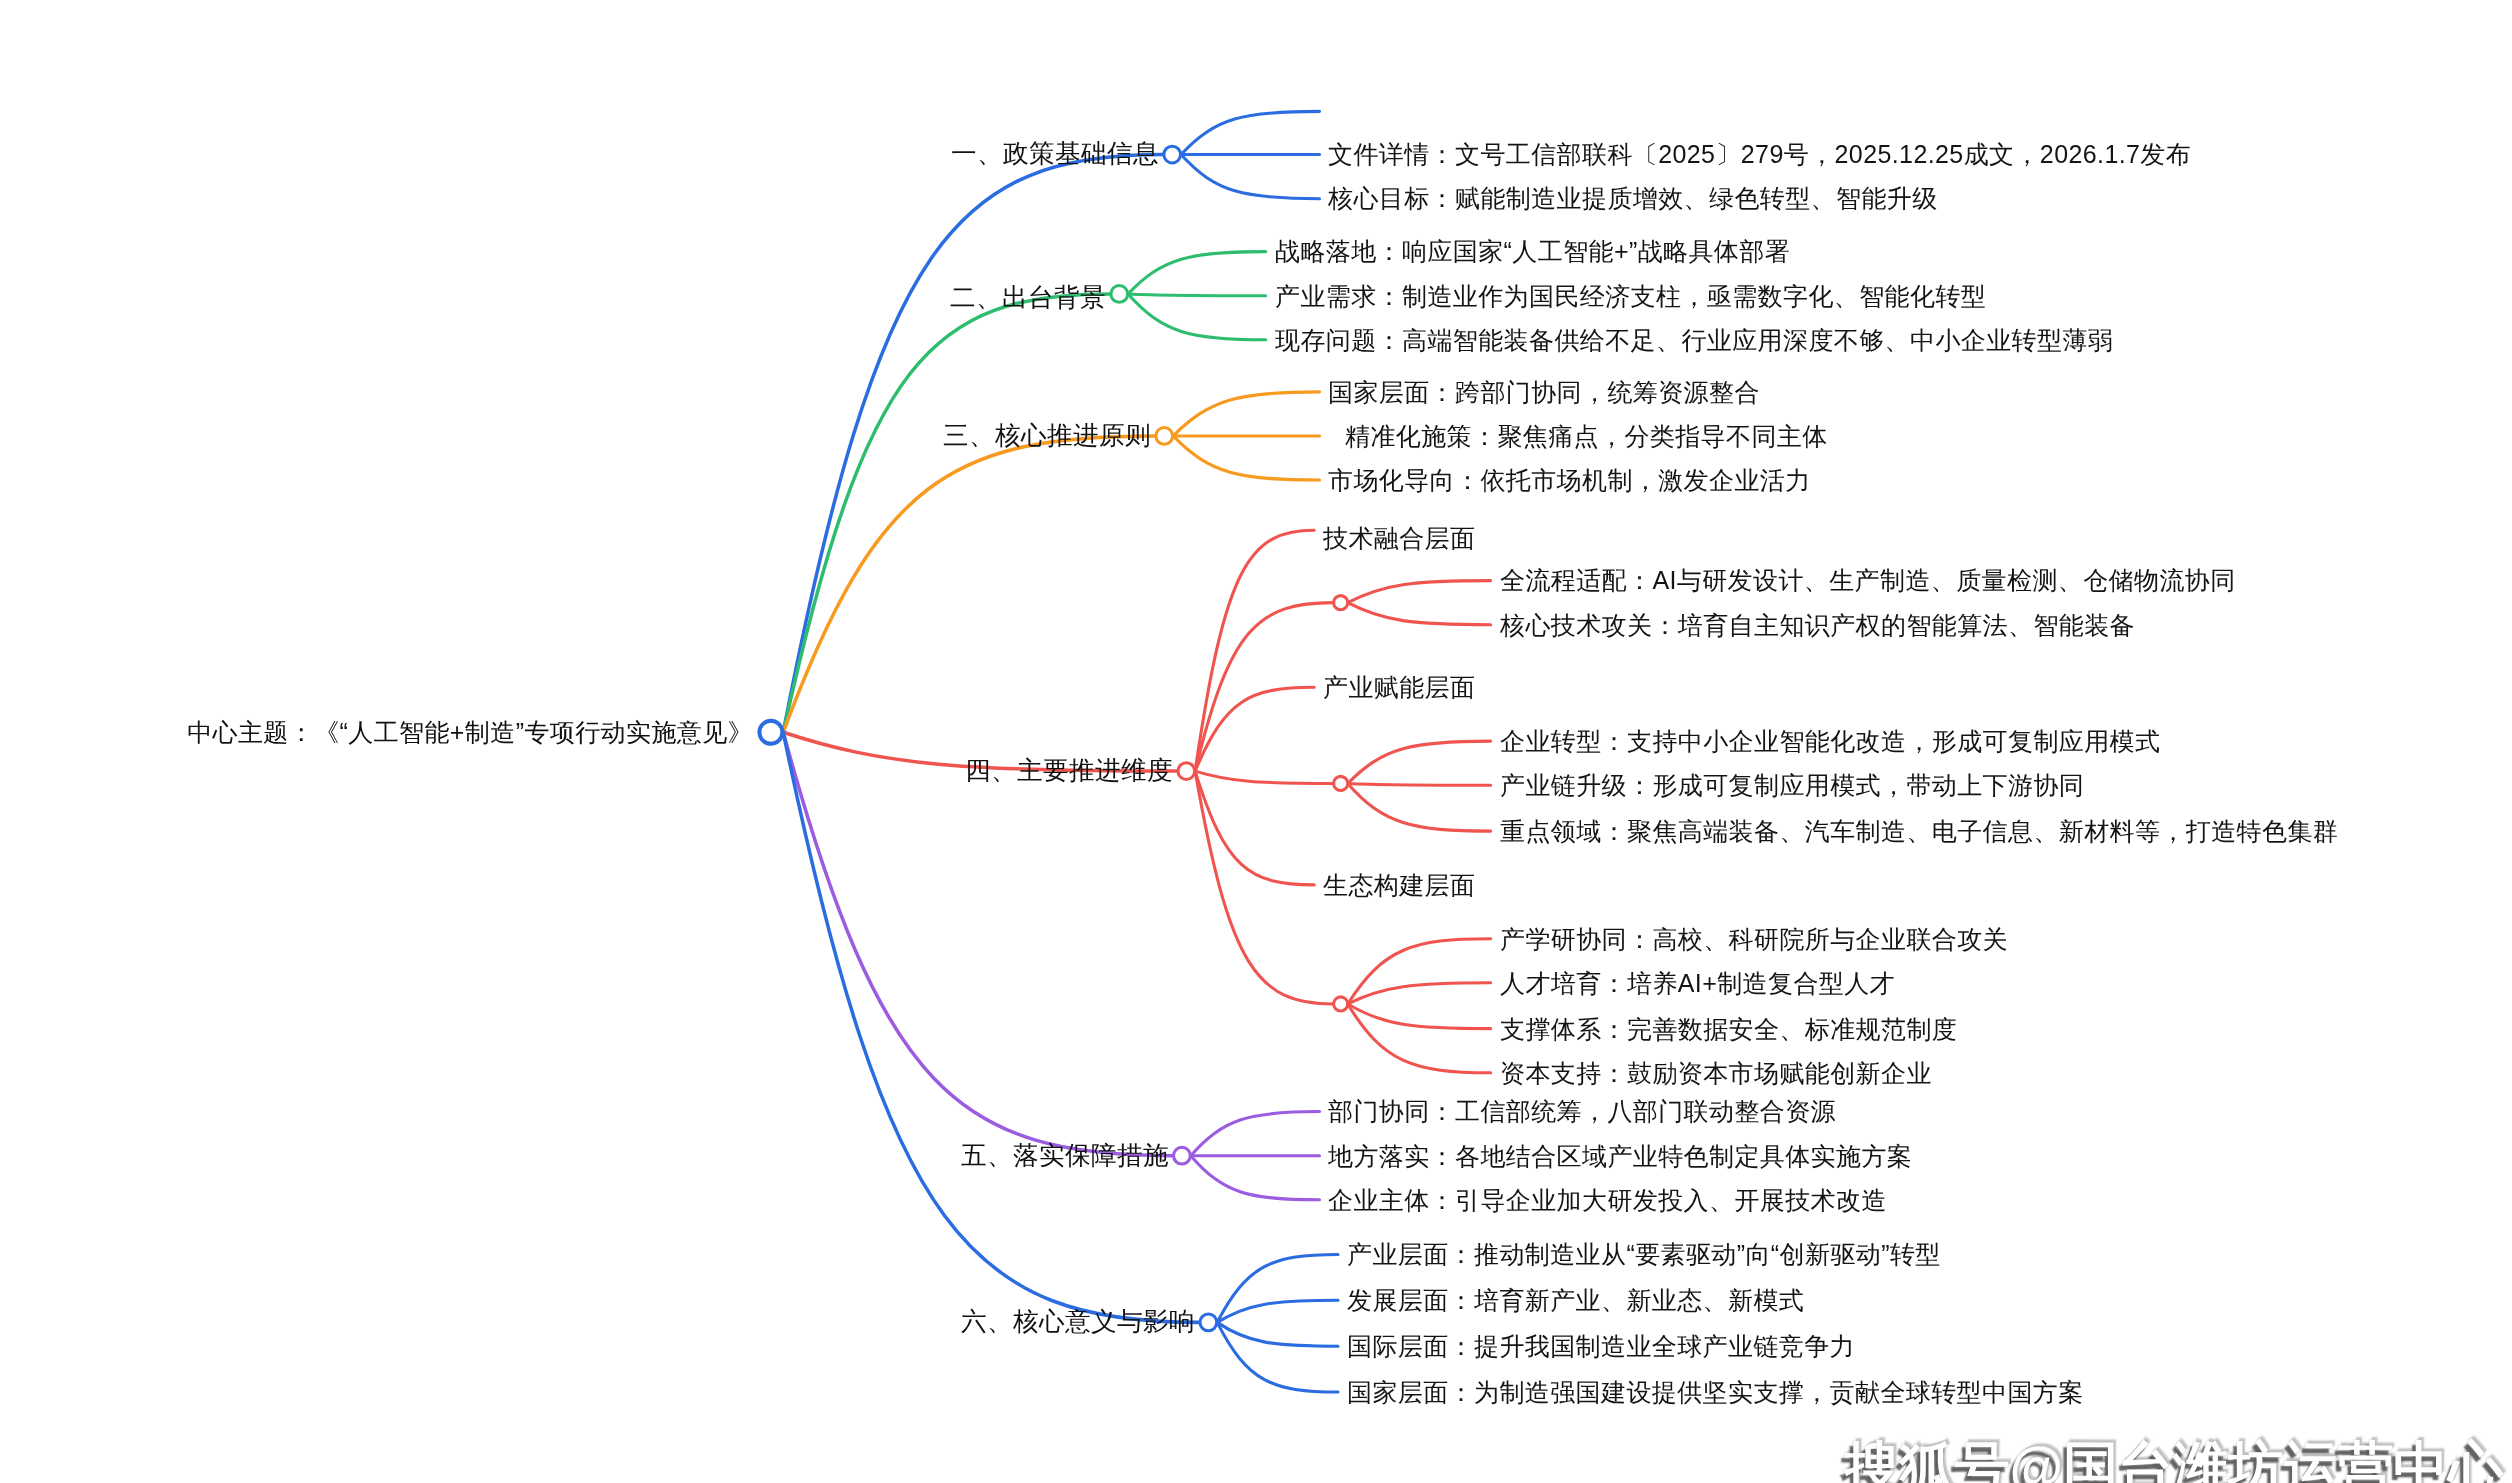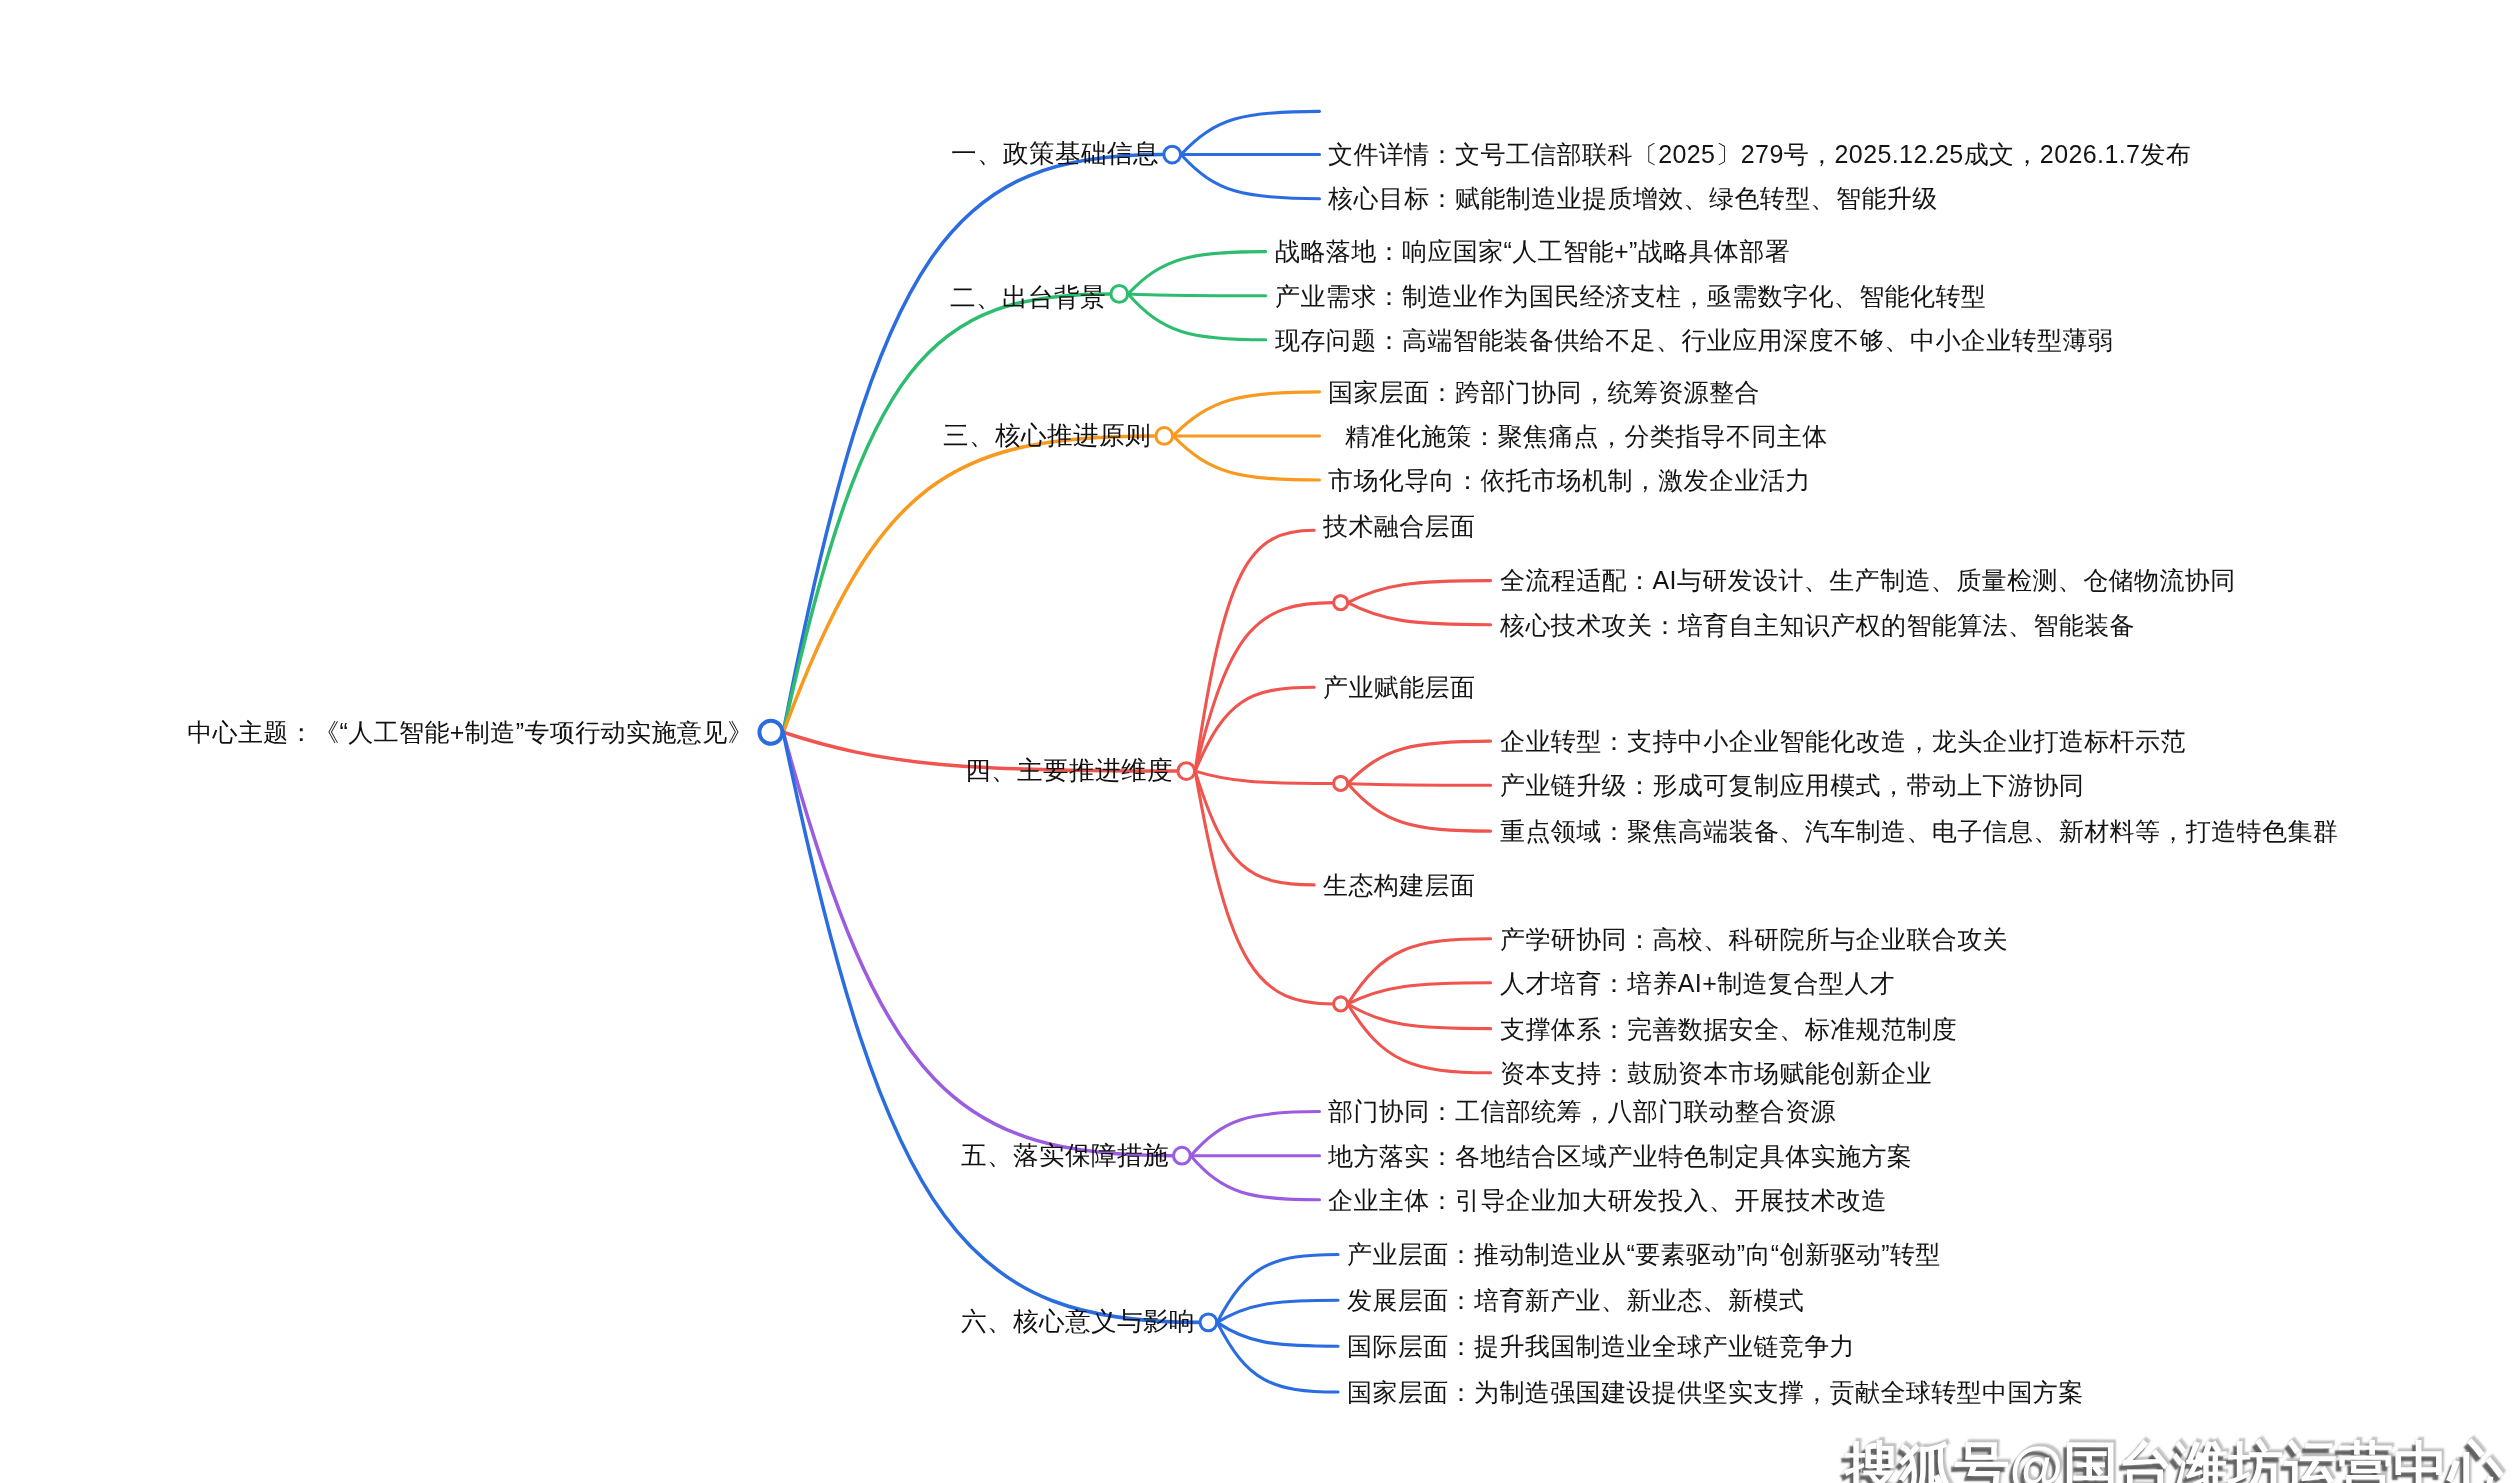--- a/index.html
+++ b/index.html
@@ -98,25 +98,25 @@
   <div class="lbl" style="left:1275px;top:251px;">战略落地：响应国家“人工智能+”战略具体部署</div>
   <div class="lbl" style="left:1275px;top:296px;">产业需求：制造业作为国民经济支柱，亟需数字化、智能化转型</div>
   <div class="lbl" style="left:1275px;top:340px;">现存问题：高端智能装备供给不足、行业应用深度不够、中小企业转型薄弱</div>
 
   <div class="lbl lbl-l1 ralign" style="right:1361px;top:436px;">三、核心推进原则</div>
   <div class="lbl" style="left:1328px;top:392px;">国家层面：跨部门协同，统筹资源整合</div>
   <div class="lbl" style="left:1328px;top:436px;margin-left:17px;">精准化施策：聚焦痛点，分类指导不同主体</div>
   <div class="lbl" style="left:1328px;top:480px;">市场化导向：依托市场机制，激发企业活力</div>
 
   <div class="lbl lbl-l1 ralign" style="right:1339px;top:771px;">四、主要推进维度</div>
-  <div class="lbl" style="left:1323px;top:526px;">技术融合层面</div>
+  <div class="lbl" style="left:1323px;top:538px;">技术融合层面</div>
   <div class="lbl" style="left:1500px;top:580px;">全流程适配：AI与研发设计、生产制造、质量检测、仓储物流协同</div>
   <div class="lbl" style="left:1500px;top:625px;">核心技术攻关：培育自主知识产权的智能算法、智能装备</div>
   <div class="lbl" style="left:1323px;top:687px;">产业赋能层面</div>
-  <div class="lbl" style="left:1500px;top:741px;">企业转型：支持中小企业智能化改造，龙头企业打造标杆示范</div>
+  <div class="lbl" style="left:1500px;top:741px;">企业转型：支持中小企业智能化改造，形成可复制应用模式</div>
   <div class="lbl" style="left:1500px;top:785px;">产业链升级：形成可复制应用模式，带动上下游协同</div>
   <div class="lbl" style="left:1500px;top:831px;">重点领域：聚焦高端装备、汽车制造、电子信息、新材料等，打造特色集群</div>
   <div class="lbl" style="left:1323px;top:885px;">生态构建层面</div>
   <div class="lbl" style="left:1500px;top:939px;">产学研协同：高校、科研院所与企业联合攻关</div>
   <div class="lbl" style="left:1500px;top:983px;">人才培育：培养AI+制造复合型人才</div>
   <div class="lbl" style="left:1500px;top:1029px;">支撑体系：完善数据安全、标准规范制度</div>
   <div class="lbl" style="left:1500px;top:1073px;">资本支持：鼓励资本市场赋能创新企业</div>
 
   <div class="lbl lbl-l1 ralign" style="right:1343px;top:1156px;">五、落实保障措施</div>
   <div class="lbl" style="left:1328px;top:1111px;">部门协同：工信部统筹，八部门联动整合资源</div>

